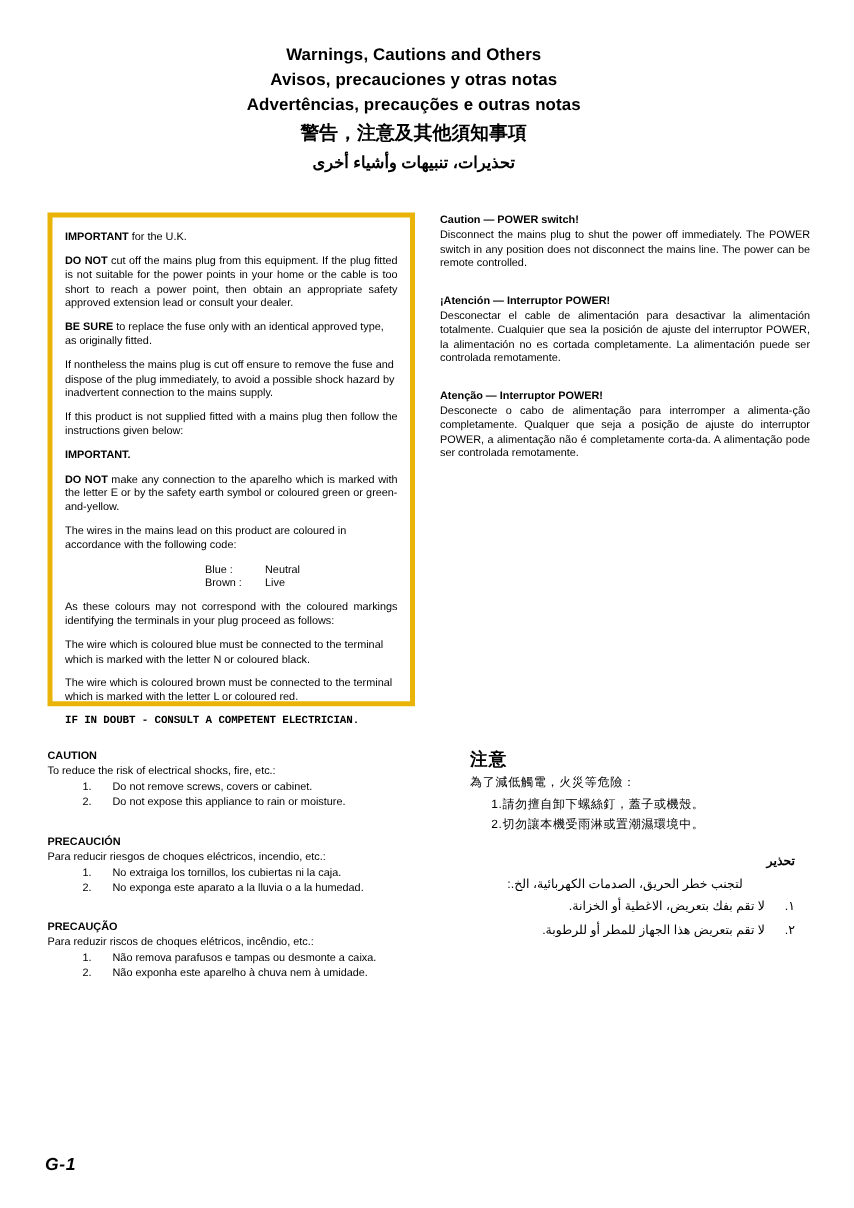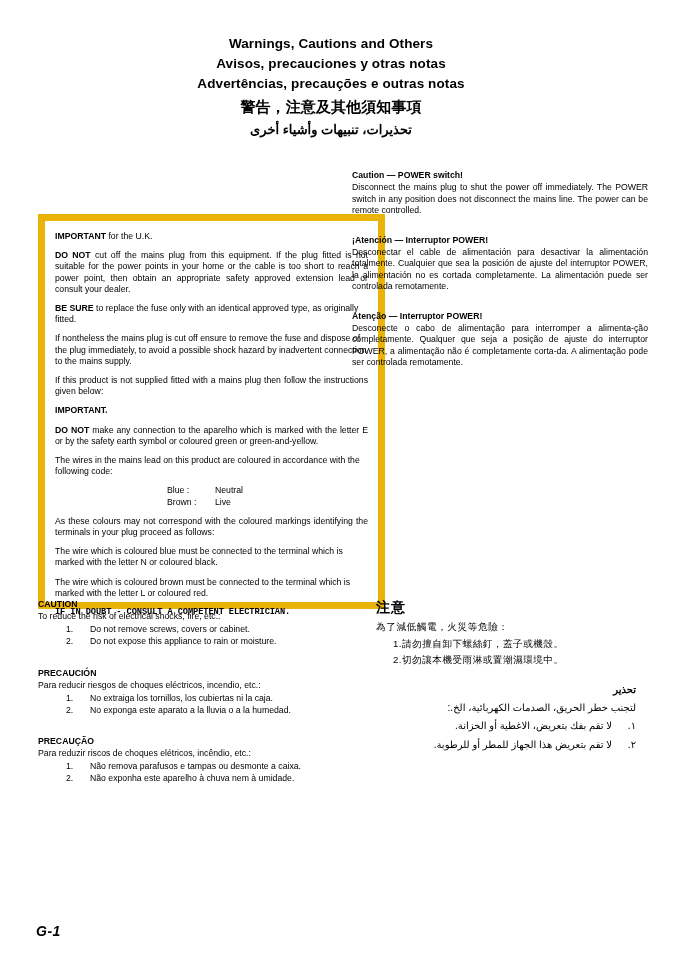--- a/index.html
+++ b/index.html
@@ -33,26 +33,25 @@
   .h-es  { font-size: 13.5px; line-height: 20px; }
   .h-pt  { font-size: 13.5px; line-height: 20px; }
   .h-zh  { font-size: 15px;  line-height: 25px; letter-spacing: 1px; }
   .h-ar  { font-size: 13px;  line-height: 22px; direction: rtl; }
 
   
   .uk-box {
     position: absolute;
     left: 38px;
     top: 170px;
-    width: 347px;
+    width: 294px;
     height: 395px;
-    border: 7px solid #eab308;
+    border: 4px solid #eab308;
     box-sizing: border-box;
     padding: 10px 10px 8px 10px;
-    margin-top: 44px;
   }
   .uk-box p {
     margin: 0 0 8px 0;
     font-size: 8.7px;
     line-height: 11.2px;
     text-align: justify;
   }
   .uk-box p.last { margin-bottom: 0; font-family: Liberation Mono, monospace; }
   .uk-box b { font-weight: bold; }
   .uk-box .nojust { text-align: left; }
@@ -178,20 +177,21 @@
   .ar-title {
     font-size: 10px;
     font-weight: bold;
     line-height: 16px;
     margin: 0 0 1px 0;
   }
   .ar-sub {
     font-size: 10px;
     line-height: 17px;
     margin: 0;
+    text-align: center;
   }
   .ar-list {
     margin: 0;
     padding: 0;
     list-style: none;
   }
   .ar-list li {
     font-size: 10px;
     line-height: 19px;
     padding-right: 24px;

